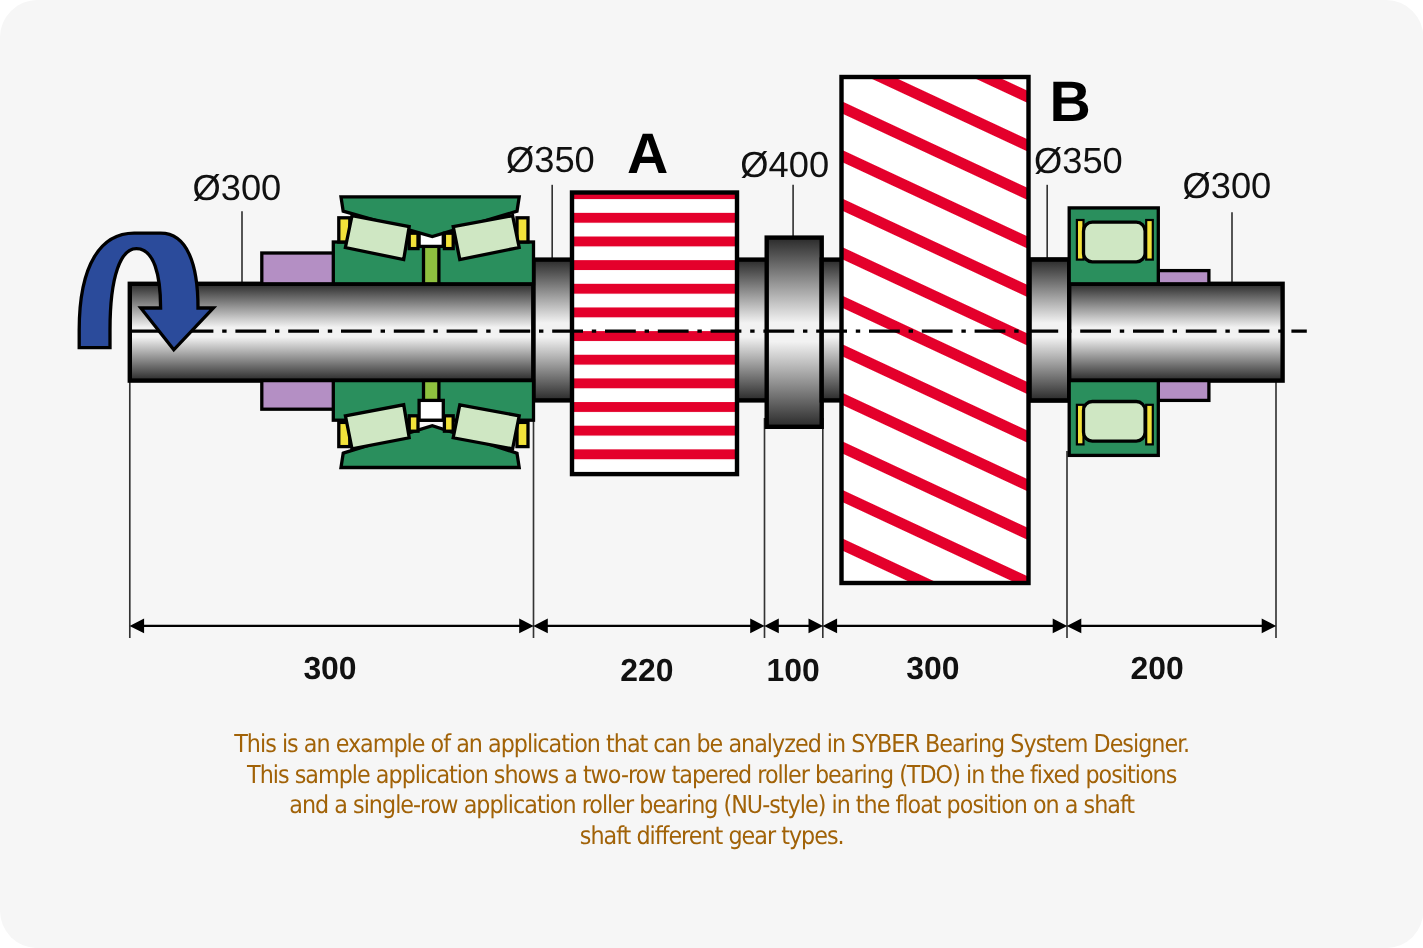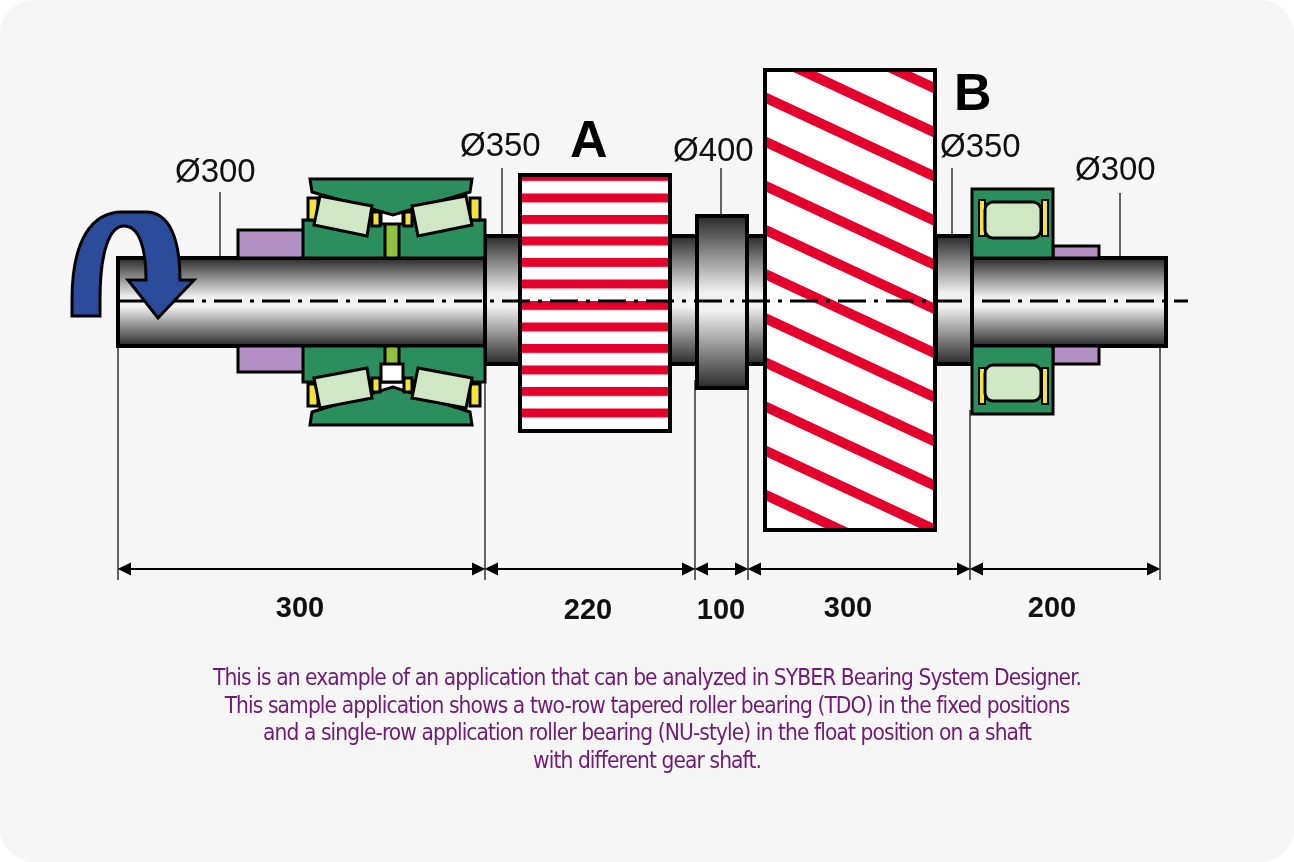--- a/index.html
+++ b/index.html
@@ -8,21 +8,21 @@
     position: absolute; left: 0; top: 0; width: 1294px; height: 862px;
     background: #f6f6f6; border-radius: 34px; overflow: hidden;
   }
   svg.diagram { position: absolute; left: 0; top: 0; }
   .dia-label { font-family: "Liberation Sans", sans-serif; font-size: 33px; fill: #111; }
   .big-label { font-family: "Liberation Sans", sans-serif; font-size: 52px; font-weight: bold; fill: #000; }
   .dim-label { font-family: "Liberation Sans", sans-serif; font-size: 29px; font-weight: bold; fill: #111; }
   .caption {
     position: absolute; left: 20px; width: 1254px; top: 664px;
     text-align: center; font-family: "DejaVu Sans", sans-serif;
-    font-size: 22.5px; line-height: 27.5px; color: #701a75;
+    font-size: 22.5px; line-height: 27.5px; color: #a16207;
     letter-spacing: -0.9px; font-stretch: condensed;
   }
   .caption div { white-space: nowrap; }
 </style>
 </head>
 <body>
 
 <div class="card">
 <svg class="diagram" width="1294" height="650" viewBox="0 0 1294 650" xmlns="http://www.w3.org/2000/svg">
   <defs>
@@ -148,15 +148,15 @@
   <text class="dim-label" x="588" y="619" text-anchor="middle">220</text>
   <text class="dim-label" x="721" y="619" text-anchor="middle">100</text>
   <text class="dim-label" x="848" y="617" text-anchor="middle">300</text>
   <text class="dim-label" x="1052" y="617" text-anchor="middle">200</text>
 </svg>
 
 <div class="caption">
   <div>This is an example of an application that can be analyzed in SYBER Bearing System Designer.</div>
   <div>This sample application shows a two-row tapered roller bearing (TDO) in the fixed positions</div>
   <div>and a single-row application roller bearing (NU-style) in the float position on a shaft</div>
-  <div>with different gear shaft.</div>
+  <div>shaft different gear types.</div>
 </div>
 </div>
 
 </body></html>

